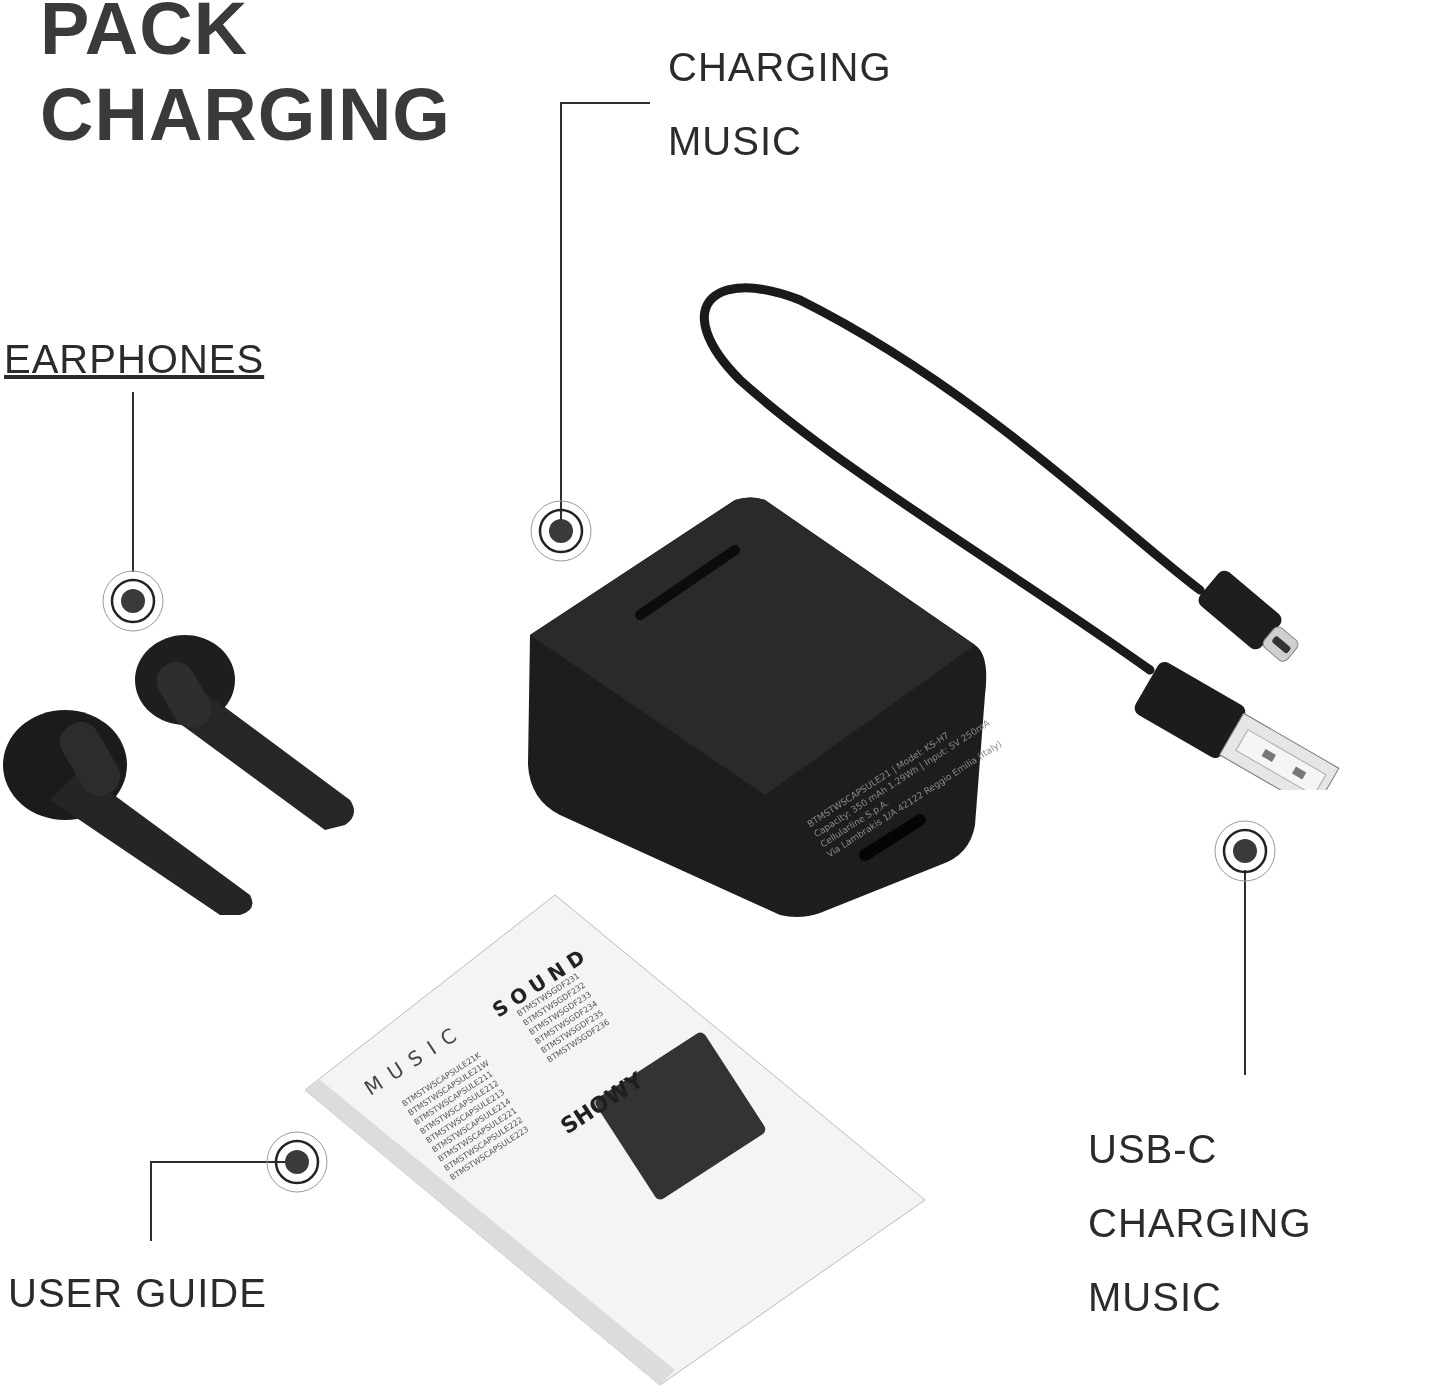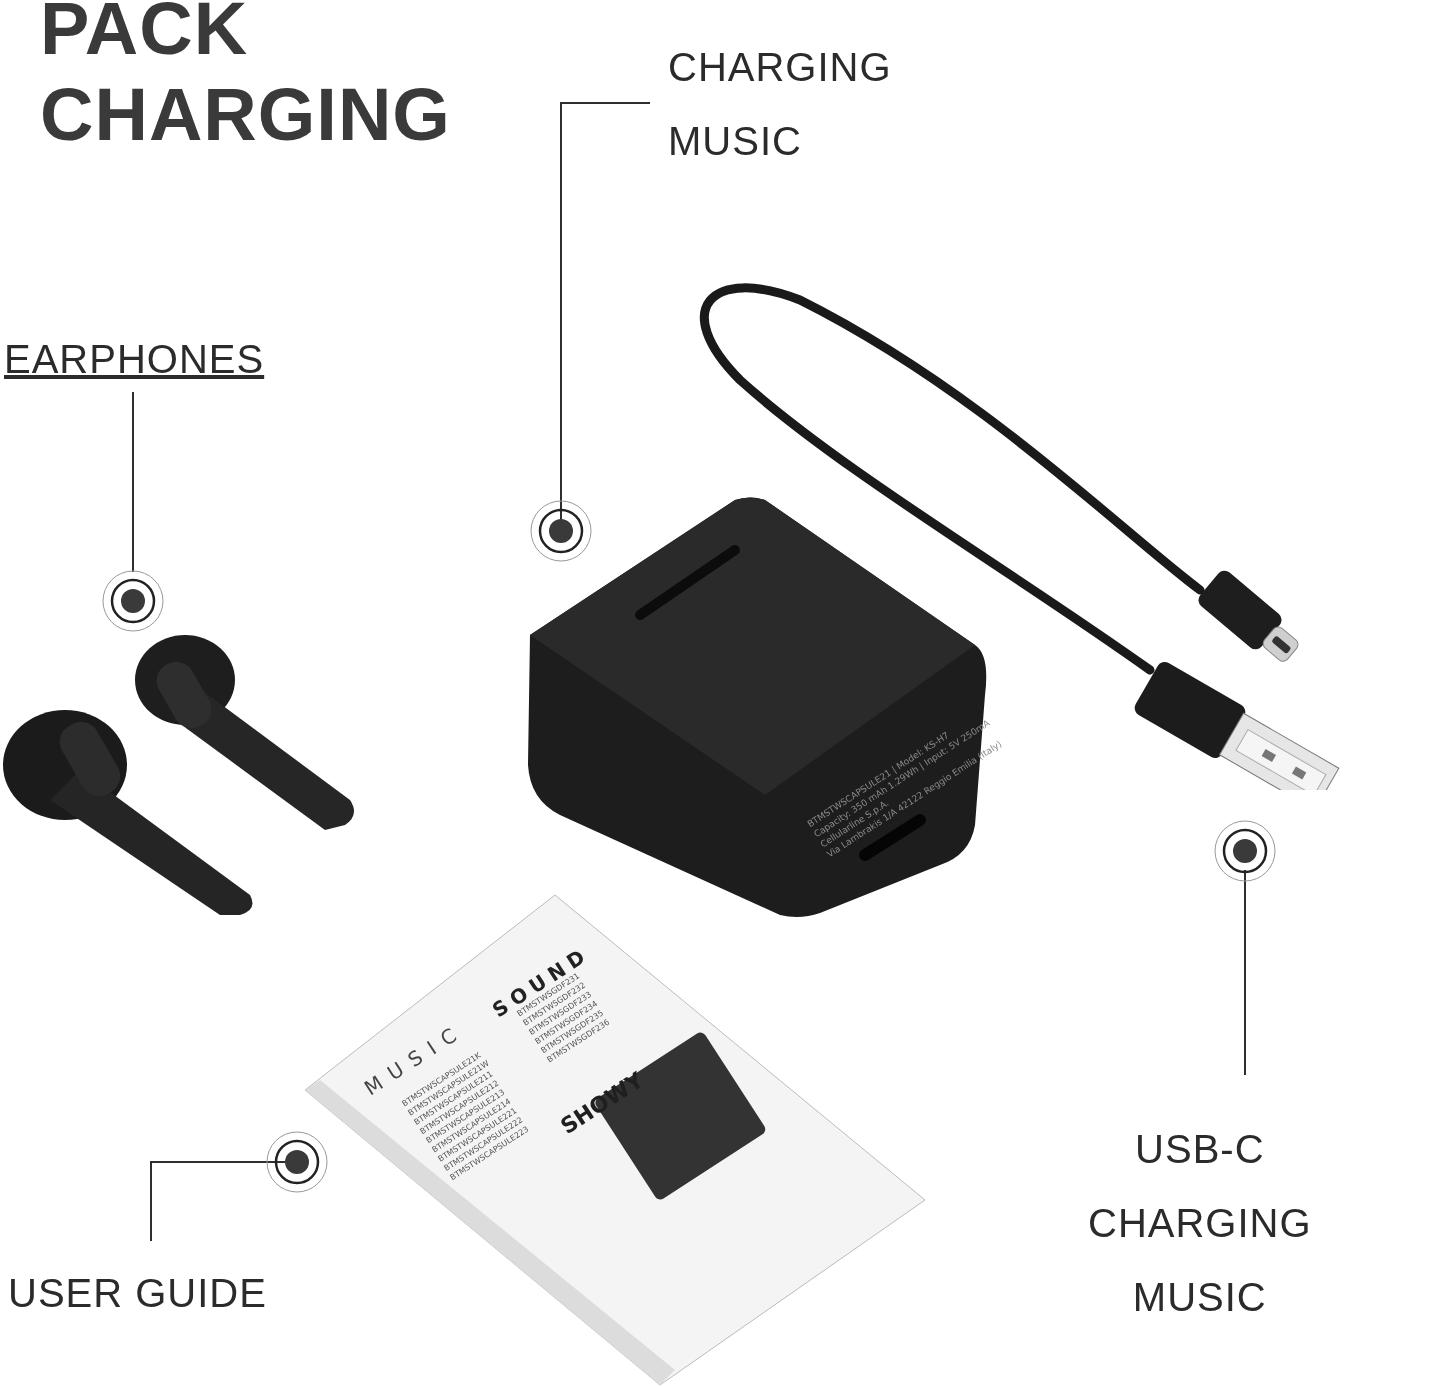--- a/index.html
+++ b/index.html
@@ -41,21 +41,21 @@
 </div>
 <div class="abs line" style="left:132px; top:392px; width:2px; height:180px;"></div>
 <div class="abs marker" style="left:102px; top:570px;">
   <svg width="62" height="62" viewBox="0 0 62 62">
       <circle cx="31" cy="31" r="30" fill="none" stroke="#999" stroke-width="1"></circle>
       <circle cx="31" cy="31" r="21" fill="none" stroke="#222" stroke-width="2.5"></circle>
       <circle cx="31" cy="31" r="12" fill="#3a3a3a"></circle>
     </svg>
 </div>
 
-<div class="abs label" style="left:1088px; top:1112px;text-align:center;">
+<div class="abs label" style="left:1088px; top:1112px;">
   <div>USB-C</div>
   <div>CHARGING</div>
   <div>MUSIC</div>
 </div>
 <div class="abs line" style="left:1244px; top:870px; width:2px; height:205px;"></div>
 <div class="abs marker" style="left:1214px; top:820px;">
   <svg width="62" height="62" viewBox="0 0 62 62">
       <circle cx="31" cy="31" r="30" fill="none" stroke="#999" stroke-width="1"></circle>
       <circle cx="31" cy="31" r="21" fill="none" stroke="#222" stroke-width="2.5"></circle>
       <circle cx="31" cy="31" r="12" fill="#3a3a3a"></circle>

